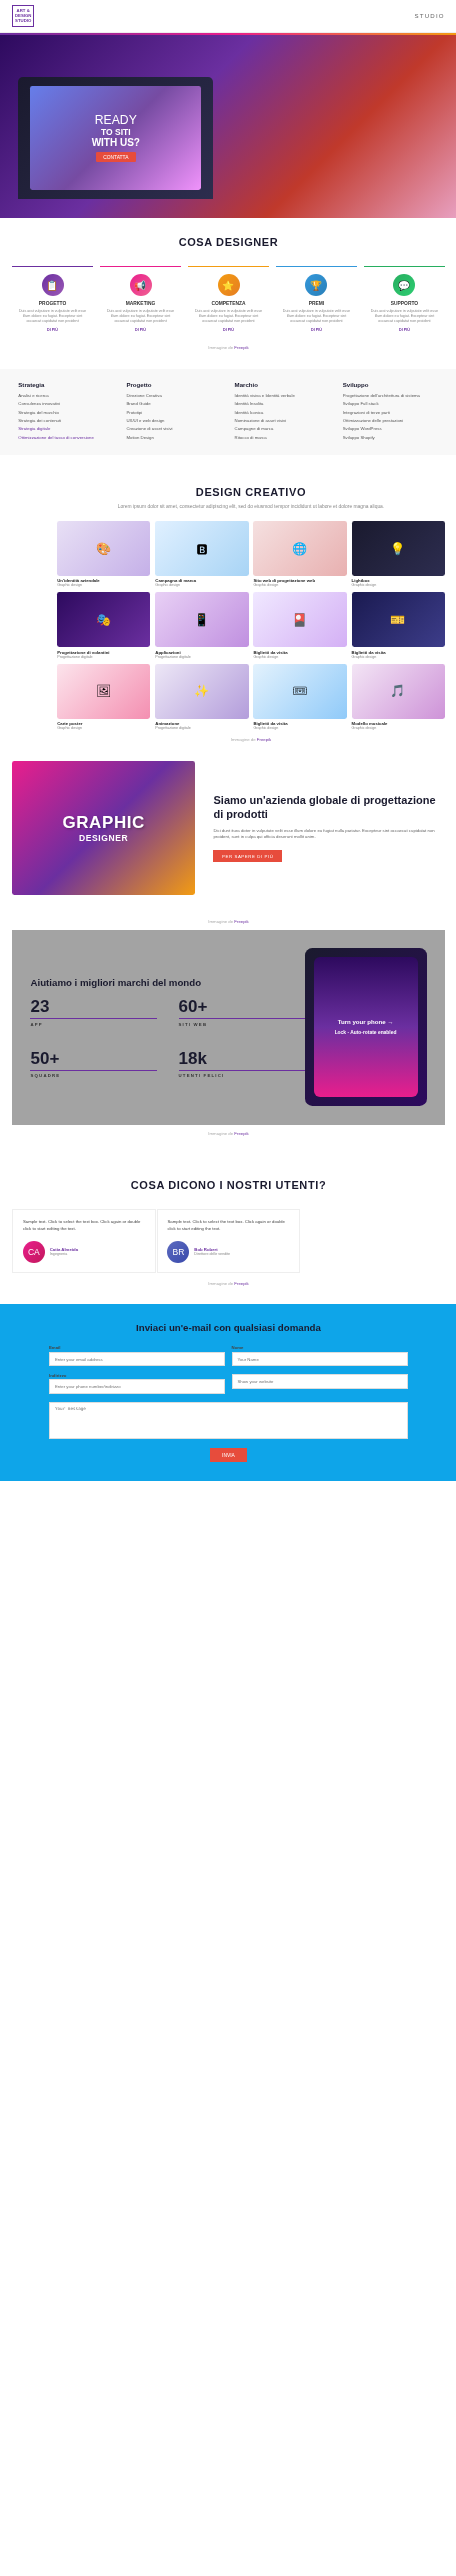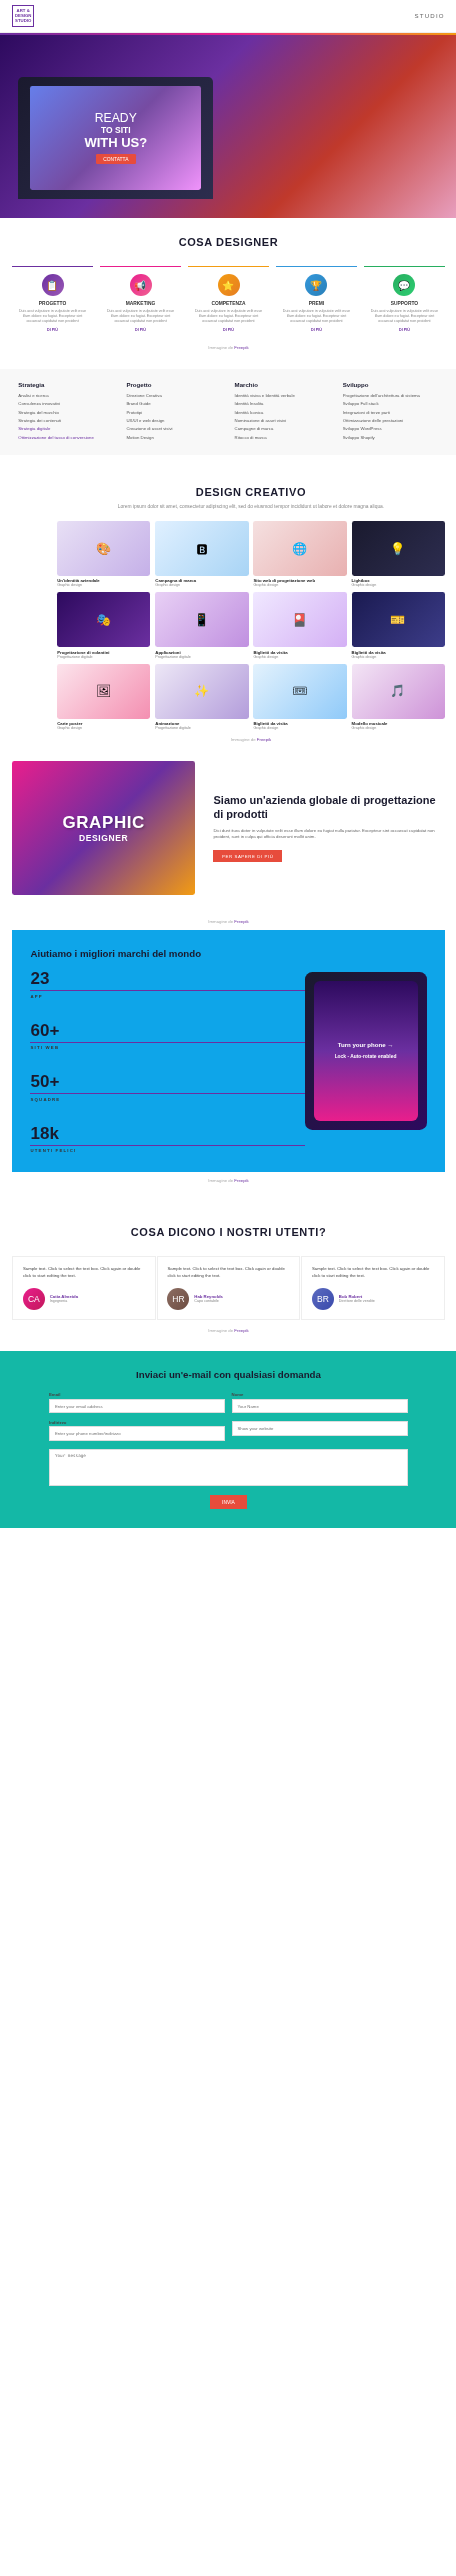--- a/index.html
+++ b/index.html
@@ -72,21 +72,21 @@
       width: 171px; height: 104px;
       background: linear-gradient(135deg, #667eea, #764ba2, #f093fb);
       border-radius: 2.4px;
       display: flex; align-items: center; justify-content: center;
     }
     .laptop-cta {
       text-align: center; color: #fff;
     }
     .laptop-cta .ready { font-size: 12.2px; font-weight: 400; line-height: 1; }
     .laptop-cta .to-work { font-size: 8.5px; font-weight: 700; }
-    .laptop-cta .with-us { font-size: 13px; font-weight: 900; }
+    .laptop-cta .with-us { font-size: 10px; font-weight: 900; }
     .laptop-cta .laptop-btn {
       background: #e74c3c;
       color: #fff;
       border: none;
       padding: 2.4px 7.3px;
       font-size: 4.9px;
       border-radius: 1.2px;
       margin-top: 4.9px;
       cursor: pointer;
     }
@@ -204,29 +204,29 @@
       color: #fff;
       border: none;
       padding: 3.7px 8.5px;
       font-size: 4.3px;
       cursor: pointer;
       letter-spacing: 0.6px;
     }
 
     
     .stats-section {
-      background: #0ea5e9;
+      background: #a3a3a3;
       padding: 18.3px 18.3px;
       display: flex;
       justify-content: space-between;
       align-items: center;
     }
     .stats-left { flex: 1; }
     .stats-left h2 { font-size: 9.7px; font-weight: 800; color: #1a1a2e; margin-bottom: 9.7px; }
-    .stats-grid { display: grid; grid-template-columns: 1fr; gap: 22px; }
+    .stats-grid { display: grid; grid-template-columns: 1fr 1fr; gap: 22px; }
     .stat-item { }
     .stat-number { font-size: 17px; font-weight: 900; color: #1a1a2e; }
     .stat-label { font-size: 4.3px; font-weight: 700; color: #333; letter-spacing: 1.2px; text-transform: uppercase; border-top: 1.2px solid #6b2fa0; padding-top: 2.4px; margin-top: 1.2px; }
     .stats-phone {
       width: 122px; height: 158px;
       background: linear-gradient(135deg, #1a1a2e, #2d0a5e);
       border-radius: 7.3px;
       display: flex; align-items: center; justify-content: center;
       font-size: 18.3px;
       position: relative;
@@ -258,21 +258,21 @@
       color: #fff;
       flex-shrink: 0;
     }
     .av1 { background: linear-gradient(135deg, #e91e8c, #c2185b); }
     .av2 { background: linear-gradient(135deg, #8d6e63, #6d4c41); }
     .av3 { background: linear-gradient(135deg, #5c6bc0, #3949ab); }
     .test-name { font-size: 4.3px; font-weight: 700; color: #6b2fa0; }
     .test-role { font-size: 3.7px; color: #888; }
 
     
-    .contact-section { background: #14b8a6; padding: 18.3px 49px; }
+    .contact-section { background: #0ea5e9; padding: 18.3px 49px; }
     .contact-section h2 { text-align: center; font-size: 9.7px; font-weight: 800; color: #1a1a2e; margin-bottom: 12.2px; }
     .contact-form { display: flex; flex-direction: column; gap: 6.1px; }
     .form-row { display: grid; grid-template-columns: 1fr 1fr; gap: 6.1px; }
     .form-group { display: flex; flex-direction: column; gap: 1.8px; }
     .form-group label { font-size: 4.3px; color: #444; font-weight: 600; }
     .form-group input, .form-group textarea {
       border: 0.6px solid #ddd;
       padding: 3.7px 4.9px;
       font-size: 4.3px;
       color: #666;
@@ -534,30 +534,20 @@
         <div class="test-avatar av1">CA</div>
         <div>
           <div class="test-name">Catia Almeida</div>
           <div class="test-role">Ingegneria</div>
         </div>
       </div>
     </div>
     <div class="testimonial-card">
       <p class="test-text">Sample text. Click to select the text box. Click again or double click to start editing the text.</p>
       <div class="test-author">
-        <div class="test-avatar av2">HR</div>
-        <div>
-          <div class="test-name">Hab Reynolds</div>
-          <div class="test-role">Capo contabile</div>
-        </div>
-      </div>
-    </div>
-    <div class="testimonial-card">
-      <p class="test-text">Sample text. Click to select the text box. Click again or double click to start editing the text.</p>
-      <div class="test-author">
         <div class="test-avatar av3">BR</div>
         <div>
           <div class="test-name">Bob Robert</div>
           <div class="test-role">Direttore delle vendite</div>
         </div>
       </div>
     </div>
   </div>
   <p class="immagine-note" style="margin-top:7.3px;">Immagine de <a>Freepik</a></p>
 </section>

